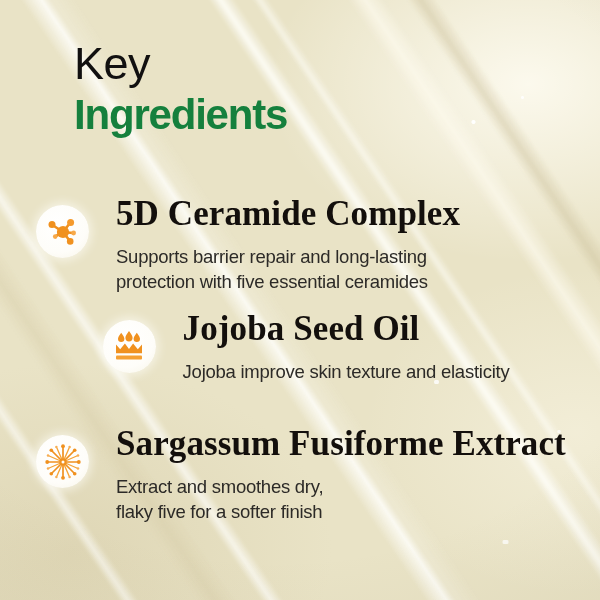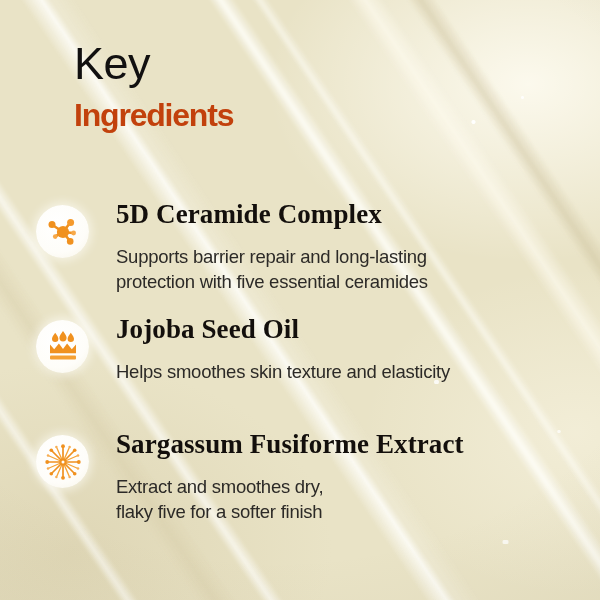--- a/index.html
+++ b/index.html
@@ -105,25 +105,25 @@
     margin-left: 36px;
   }
   .title-key {
     font-size: 45px;
     line-height: 52px;
     font-weight: 300;
     letter-spacing: -.5px;
     color: #111010;
   }
   .title-main {
-    font-size: 32px;
+    font-size: 42px;
     line-height: 50px;
     font-weight: 700;
     letter-spacing: -1.2px;
-    color: #c2410c;
+    color: #15803d;
   }
 
   .items {
     position: absolute;
     left: 36px;
     top: 198px;
     width: 540px;
   }
   .item {
     position: relative;
@@ -144,39 +144,39 @@
     box-shadow: 0 0 10px 3px rgba(255,255,252,.55);
   }
   .icon-badge svg { display: block; }
 
   .item-text {
     padding-left: 27px;
     padding-top: 0;
   }
   .item-title {
     font-family: "Liberation Serif", "DejaVu Serif", serif;
-    font-size: 27px;
+    font-size: 35px;
     line-height: 32px;
     font-weight: 700;
     color: #130f0c;
     letter-spacing: .1px;
     white-space: nowrap;
   }
   .item-desc {
     margin-top: 14px;
     font-size: 18.5px;
     line-height: 25px;
     font-weight: 400;
     color: #2c2a27;
     letter-spacing: -.25px;
   }
   .item-desc span { display: block; }
 
   .item-ceramide  { margin-bottom: 13px; }
-  .item-jojoba    { margin-bottom: 13px; }
+  .item-jojoba    { margin-bottom: 13px; justify-content: center; }
 </style>
 </head>
 <body>
 
 <div class="poster">
 
   <div class="bg-base"></div>
   <div class="bg-warm"></div>
   <div class="streaks"></div>
   <div class="streaks2"></div>
@@ -227,21 +227,21 @@
               <path d="M24.8 1.8c2.1 2.9 3.2 4.6 3.2 6.0a3.2 3.2 0 0 1-6.4 0c0-1.4 1.1-3.1 3.2-6.0z"></path>
               <path d="M17 0c2.4 3.3 3.6 5.2 3.6 6.8a3.6 3.6 0 0 1-7.2 0c0-1.6 1.2-3.5 3.6-6.8z"></path>
             </g>
             <path d="M4 13.5 L8.2 18.2 L12.9 12.6 L17 18.0 L21.1 12.6 L25.8 18.2 L30 13.5 L30 22.2 L4 22.2 Z" fill="#f0911f"></path>
             <rect x="4" y="24.4" width="26" height="4.0" rx="1" fill="#f5a033"></rect>
           </svg>
         </div>
         <div class="item-text">
           <div class="item-title">Jojoba Seed Oil</div>
           <div class="item-desc">
-            <span>Helps smoothes skin texture and elasticity</span>
+            <span>Jojoba improve skin texture and elasticity</span>
           </div>
         </div>
       </div>
 
       <div class="item item-sargassum">
         <div class="icon-badge">
           <svg width="36" height="36" viewBox="0 0 36 36" aria-hidden="true">
             <g stroke="#f0911f" stroke-width="1.7" stroke-linecap="round">
               <line x1="18" y1="18" x2="18" y2="2.5"></line>
               <line x1="18" y1="18" x2="18" y2="33.5"></line>

